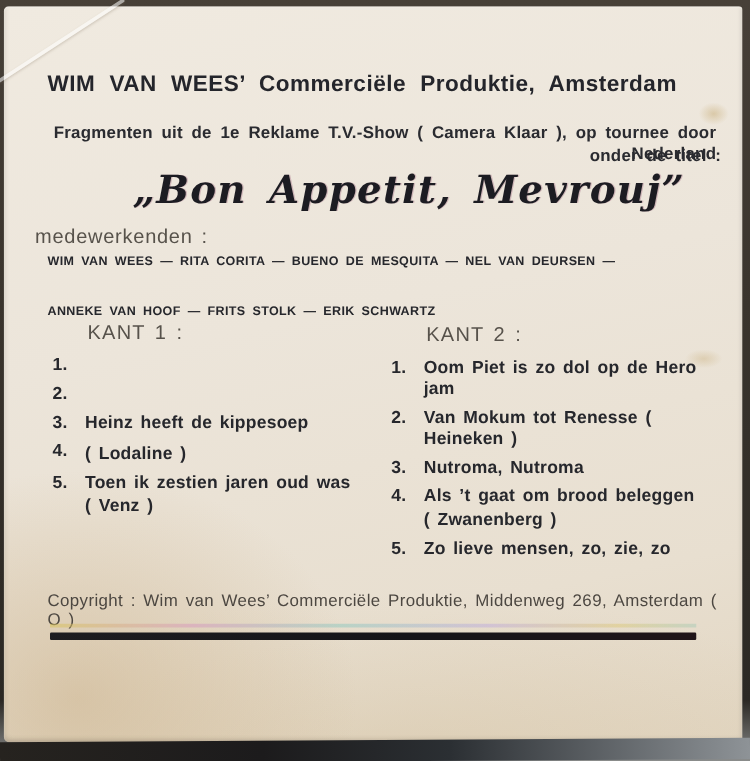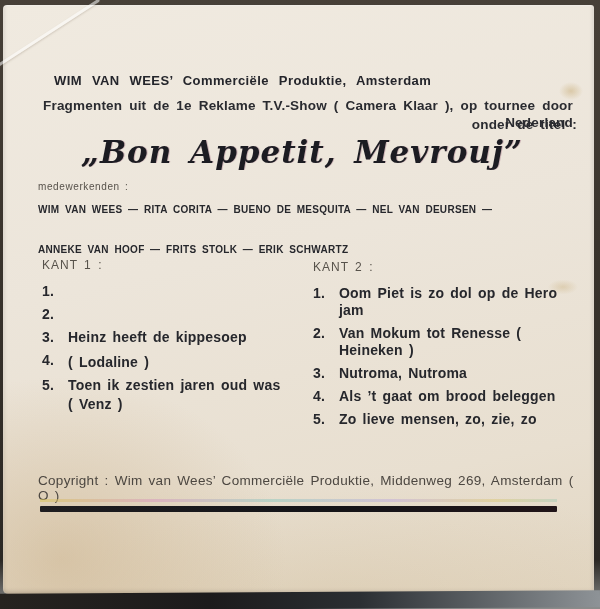--- a/index.html
+++ b/index.html
@@ -34,65 +34,65 @@
     width: 120px; height: 3px;
     background: rgba(255,255,255,0.55);
     box-shadow: 0 1px 2px rgba(120,105,85,0.25);
     transform: rotate(-33deg);
     border-radius: 2px;
   }
   .abs { position: absolute; }
 
   .producer-title {
     left: 38px; top: 57px; width: 540px;
-    margin: 16px;
-    font-size: 13px; font-weight: bold;
+    margin: 0;
+    font-size: 18px; font-weight: bold;
     letter-spacing: 0.4px; word-spacing: 6px;
     color: #24252b;
   }
   .subtitle {
     left: 38px; top: 97px; width: 535px;
     font-size: 13.5px; font-weight: bold;
     letter-spacing: 0.2px; word-spacing: 3px;
     color: #2a2b30;
     line-height: 17px;
     text-align: right;
   }
   .subtitle-2 { left: 42px; top: 116px; }
 
   .show-title {
     left: 0; top: 134px; width: 548px;
-    text-align: center;
+    text-align: right;
     font-family: "DejaVu Serif", serif;
     font-style: italic; font-weight: bold;
     font-size: 31px; letter-spacing: 1px; word-spacing: 6px;
     color: #1c1c22;
     text-shadow: 1px 0 0 rgba(120,40,80,0.25);
-    padding-left: 28px;
   }
 
   .credits-label {
-    left: 38px; top: 181px;
-    font-size: 10px; font-weight: 400;
+    left: 28px; top: 181px;
+    font-size: 16px; font-weight: 400;
     letter-spacing: 0.6px; word-spacing: 2px;
     color: #57524b;
   }
   .credits-line {
     left: 38px; width: 540px;
     font-size: 10px; font-weight: bold;
     letter-spacing: 0.3px; word-spacing: 2.5px;
     color: #26272c;
   }
   .credits-1 { top: 204px; }
   .credits-2 { top: 226px; margin-top: 18px; }
 
   .side-label {
-    font-size: 12px; font-weight: 400;
+    font-size: 16px; font-weight: 400;
     letter-spacing: 1px; word-spacing: 2px;
     color: #57524b;
+    margin-left: 28px;
   }
   .side1-label { left: 42px; top: 258px; }
   .side2-label { left: 313px; top: 260px; }
 
   .tracklist { font-size: 14px; font-weight: bold; color: #26272c; }
   .tracklist-1 { left: 42px; top: 283px; width: 248px; }
   .tracklist-2 { left: 313px; top: 285px; width: 250px; }
   .track { display: flex; margin-bottom: 6px; line-height: 17px; }
   .tnum { width: 26px; flex: 0 0 26px; letter-spacing: 0.2px; }
   .ttext { flex: 1; letter-spacing: 0.2px; word-spacing: 2px; }
@@ -203,20 +203,21 @@
         <span class="ttext">
           <span class="ttitle">Nutroma, Nutroma</span>
 
         </span>
       </div>
 
       <div class="track">
         <span class="tnum">4.</span>
         <span class="ttext">
           <span class="ttitle">Als ’t gaat om brood beleggen</span>
+          <span class="tbrand">( Zwanenberg )</span>
         </span>
       </div>
 
       <div class="track">
         <span class="tnum">5.</span>
         <span class="ttext">
           <span class="ttitle">Zo lieve mensen, zo, zie, zo</span>
 
         </span>
       </div>

